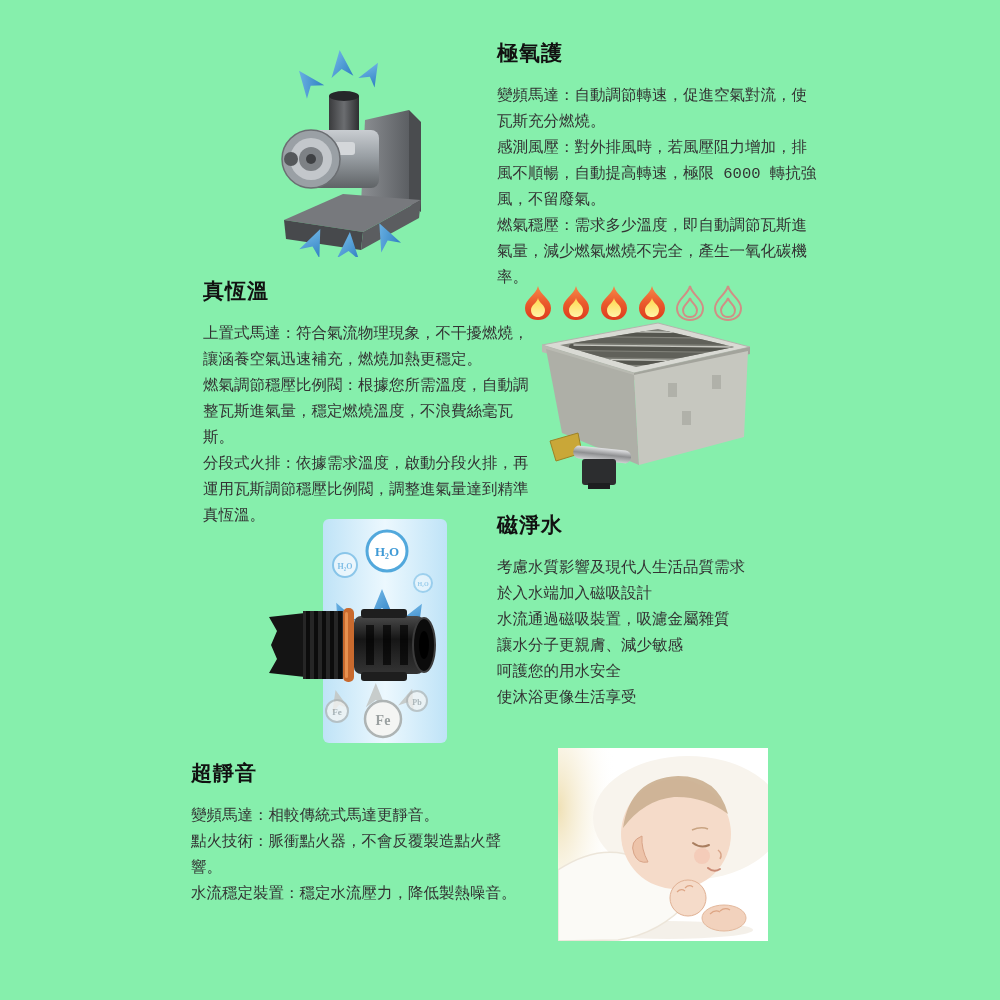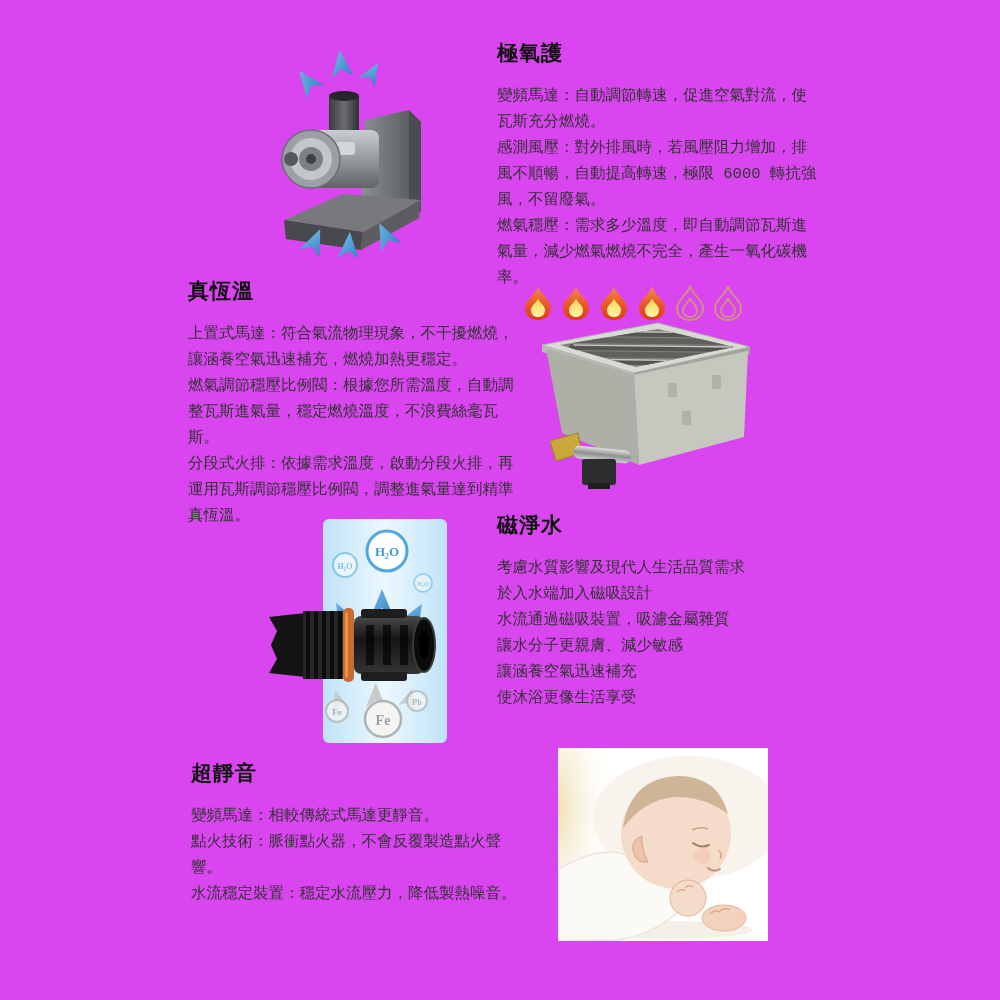--- a/index.html
+++ b/index.html
@@ -1,27 +1,27 @@
 <!DOCTYPE html>
 <html><head>
 <meta charset="utf-8">
 <style>
   html,body{margin:0;padding:0;background:#ffffff;}
   .page{
-    position:relative;width:1000px;height:1000px;background:#d946ef;
+    position:relative;width:1000px;height:1000px;background:#86efac;
     font-family:"Liberation Serif","DejaVu Serif",serif;color:#333333;overflow:hidden;
   }
   .txt{position:absolute;}
   .txt h2{
     font-size:21px;line-height:26px;font-weight:bold;color:#111111;
     margin:0 0 17px 0;letter-spacing:1px;
   }
   .txt p{margin:0;font-size:15.5px;line-height:26px;color:#333333;text-align:left;font-family:Liberation Mono, monospace;}
   .sec-oxygen{left:497px;top:40px;width:324px;}
-  .sec-truetemp{left:188px;top:278px;width:326px;}
+  .sec-truetemp{left:203px;top:278px;width:326px;}
   .sec-magnetic{left:497px;top:512px;width:340px;}
   .sec-magnetic h2{}
   .sec-quiet{left:191px;top:760px;width:330px;}
   .fig{position:absolute;margin:0;padding:0;}
   .fig-motor{left:281px;top:42px;width:150px;height:215px;}
   .fig-burner{left:516px;top:283px;width:240px;height:210px;}
   .fig-filter{left:265px;top:513px;width:195px;height:233px;}
   .fig-baby{left:558px;top:748px;width:210px;height:193px;}
   svg{display:block;}
 </style>
@@ -277,21 +277,21 @@
       </g>
     </svg>
   </figure>
 
   <section class="txt sec-magnetic">
     <h2>磁淨水</h2>
     <p>考慮水質影響及現代人生活品質需求</p>
     <p>於入水端加入磁吸設計</p>
     <p>水流通過磁吸裝置，吸濾金屬雜質</p>
     <p>讓水分子更親膚、減少敏感</p>
-    <p>讓涵養空氣迅速補充</p>
+    <p>呵護您的用水安全</p>
     <p>使沐浴更像生活享受</p>
   </section>
 
   <section class="txt sec-quiet">
     <h2>超靜音</h2>
     <p>變頻馬達：相較傳統式馬達更靜音。</p>
     <p>點火技術：脈衝點火器，不會反覆製造點火聲響。</p>
     <p>水流穩定裝置：穩定水流壓力，降低製熱噪音。</p>
   </section>
 

